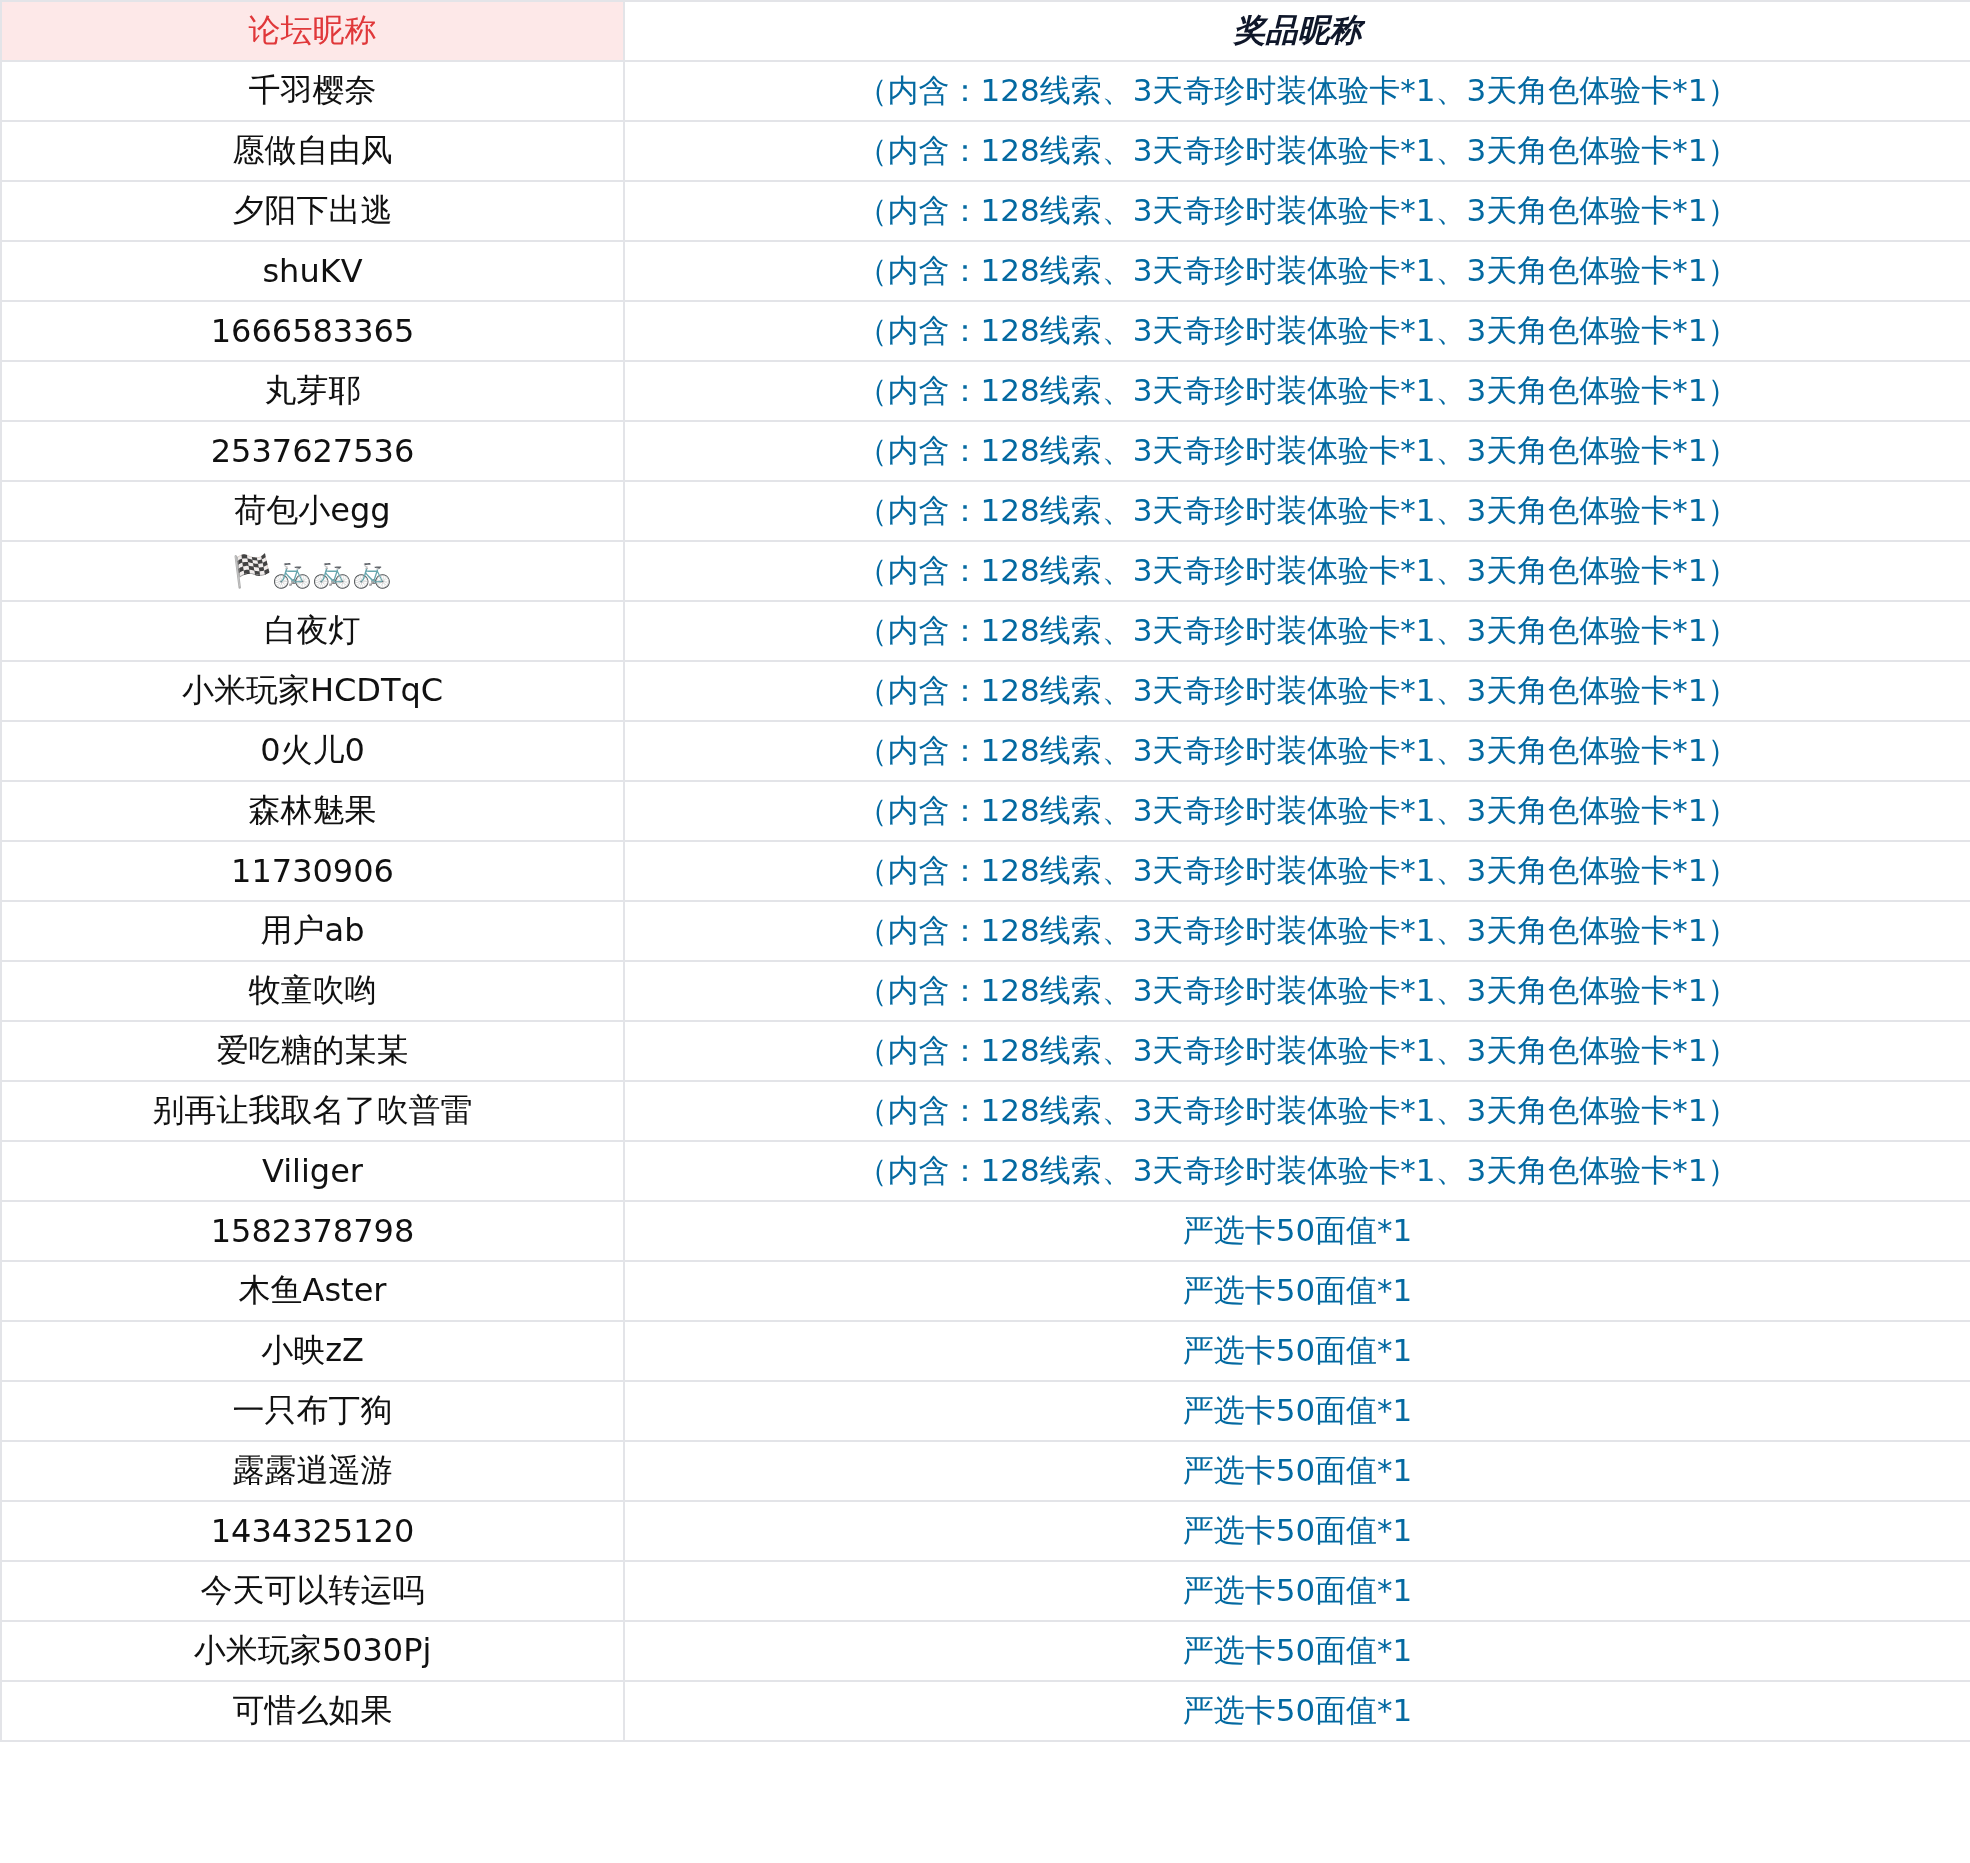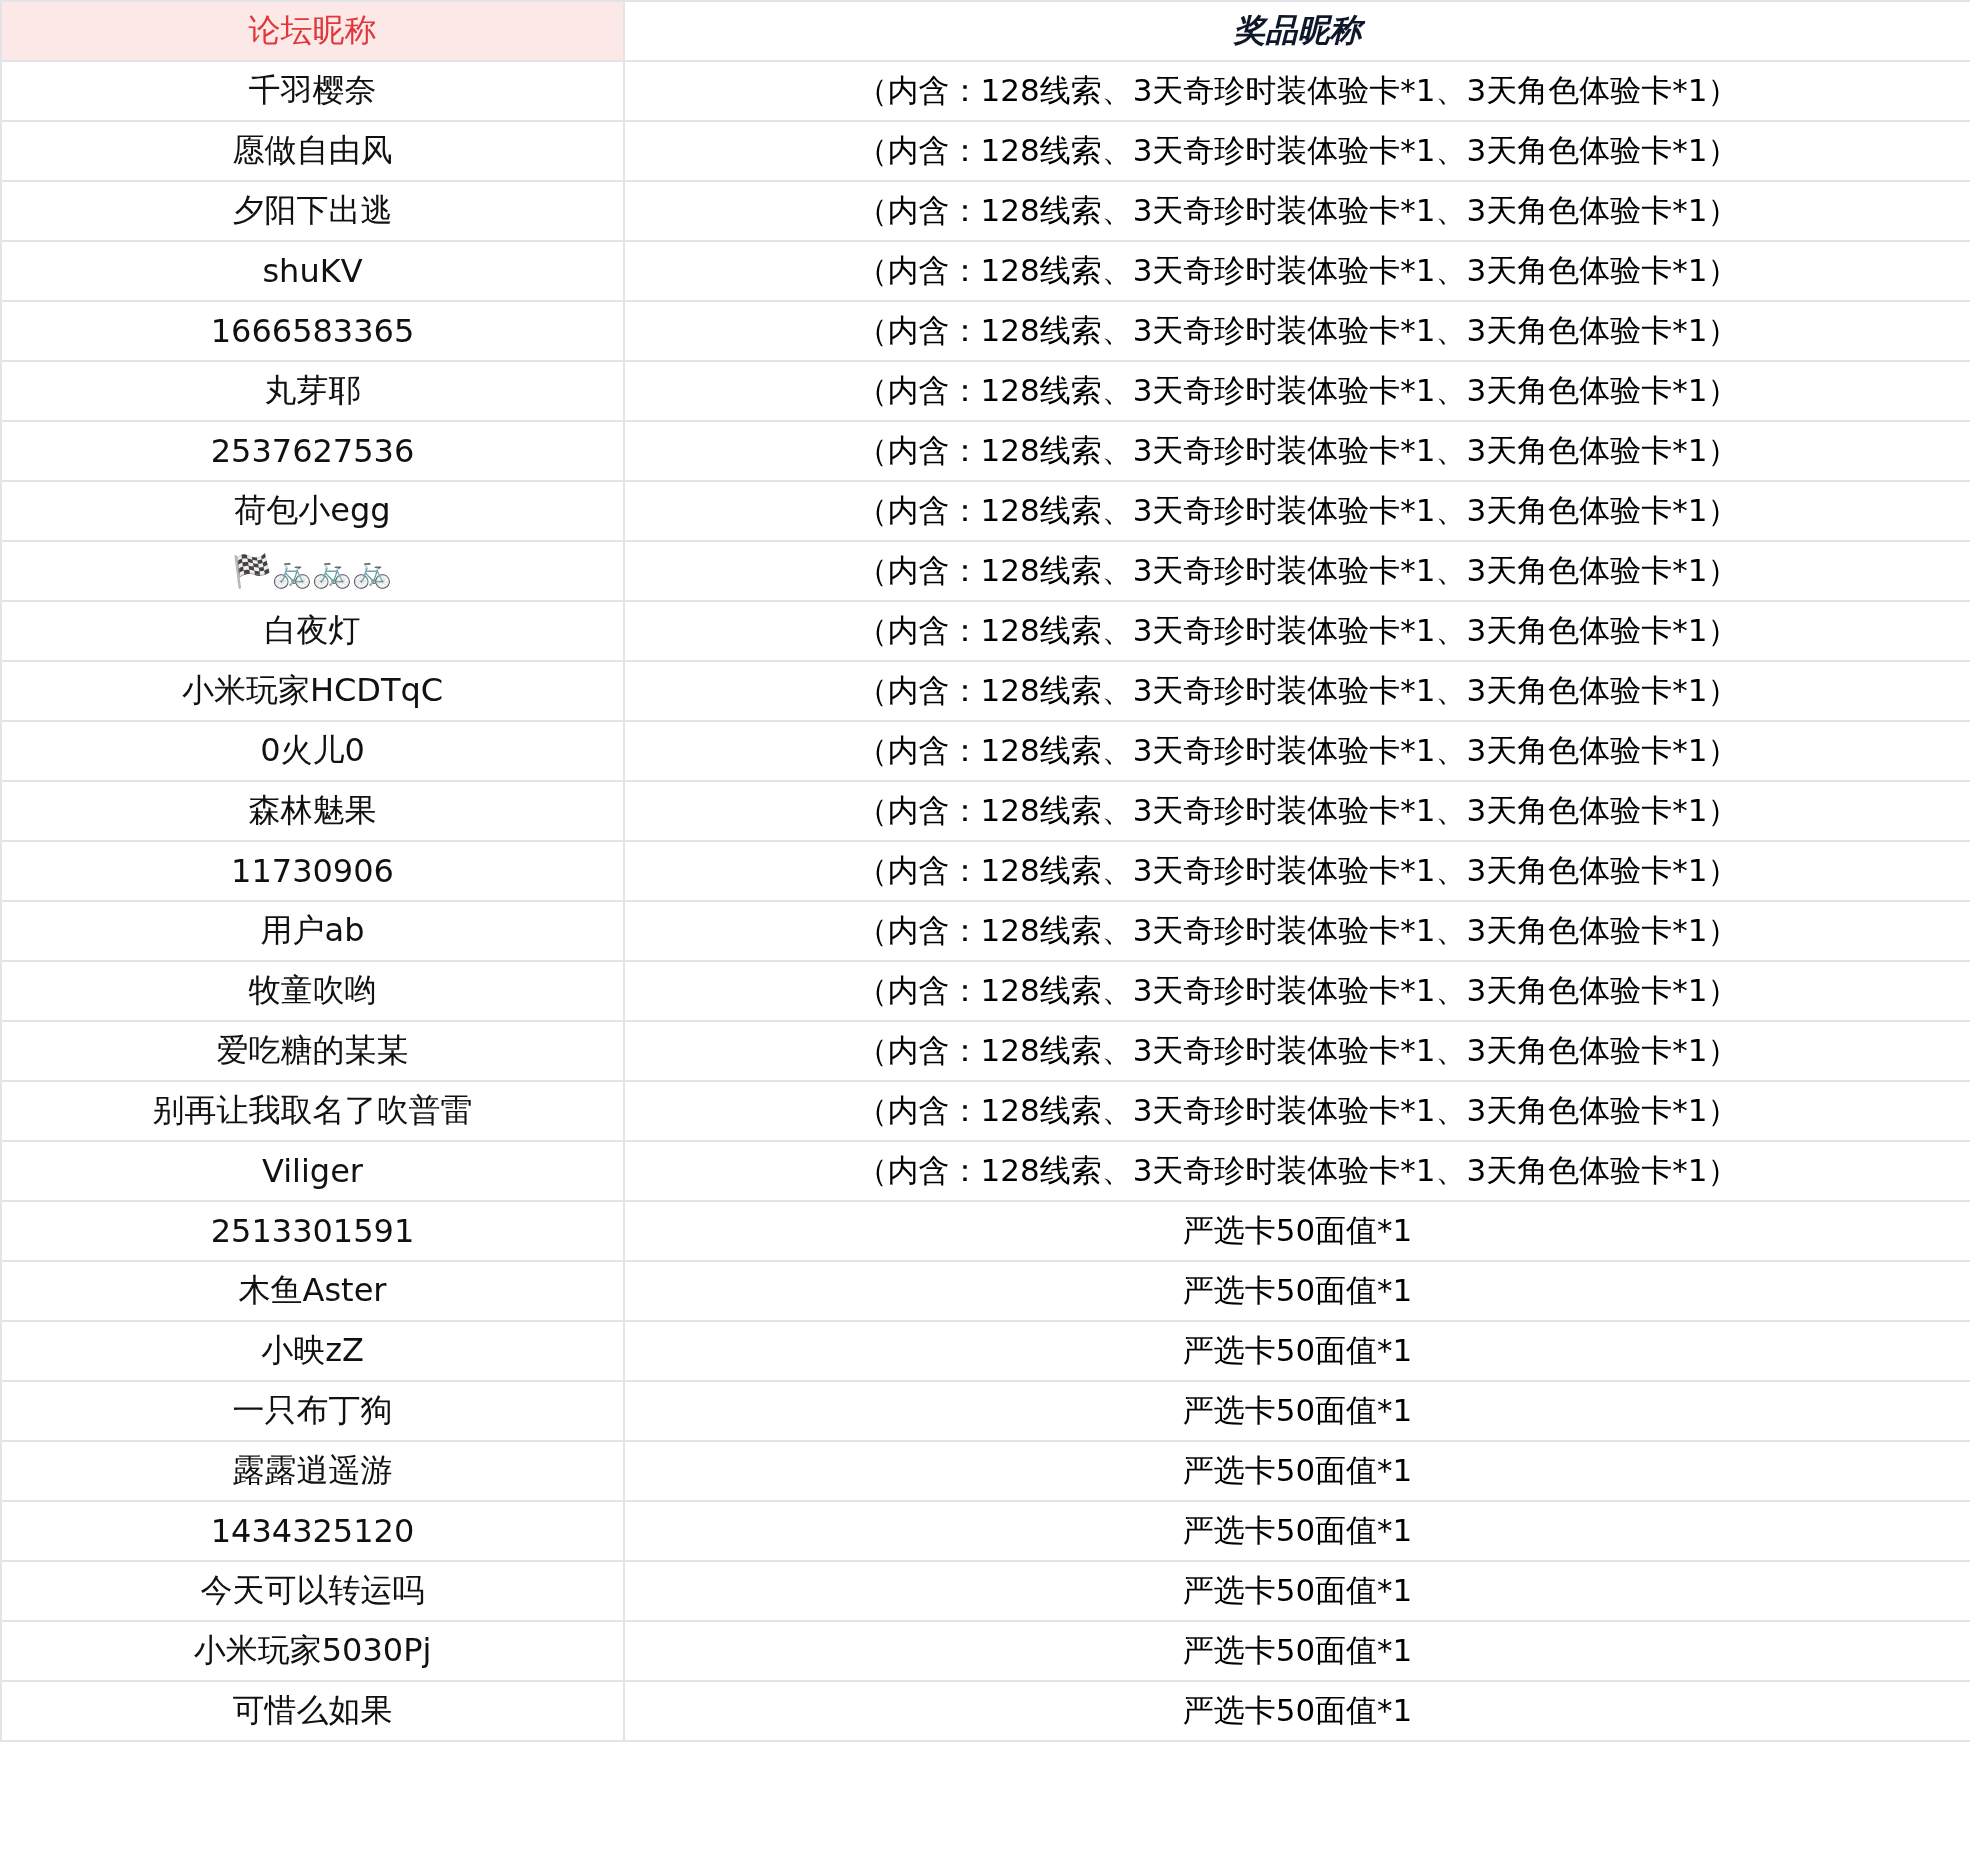--- a/index.html
+++ b/index.html
@@ -38,21 +38,21 @@
       background: #fde8e8;
       color: #e0383a;
       margin-left: 36px;
     }
     .sheet th.h-prize {
       color: #0f172a;
       font-weight: bold;
       font-style: italic;
     }
     .sheet td.prize {
-      color: #000000;
+      color: #0369a1;
       font-size: 31px;
     }
     .sheet td.name { color: #111111; text-align: center; }
   </style>
 </head>
 <body>
 
 <table class="sheet">
   <colgroup>
     <col class="c-name">
@@ -135,21 +135,21 @@
       </tr>
       <tr>
         <td class="name">别再让我取名了吹普雷</td>
         <td class="prize">（内含：128线索、3天奇珍时装体验卡*1、3天角色体验卡*1）</td>
       </tr>
       <tr>
         <td class="name">Viliger</td>
         <td class="prize">（内含：128线索、3天奇珍时装体验卡*1、3天角色体验卡*1）</td>
       </tr>
       <tr>
-        <td class="name">2513301591</td>
+        <td class="name">1582378798</td>
         <td class="prize">严选卡50面值*1</td>
       </tr>
       <tr>
         <td class="name">木鱼Aster</td>
         <td class="prize">严选卡50面值*1</td>
       </tr>
       <tr>
         <td class="name">小映zZ</td>
         <td class="prize">严选卡50面值*1</td>
       </tr>

